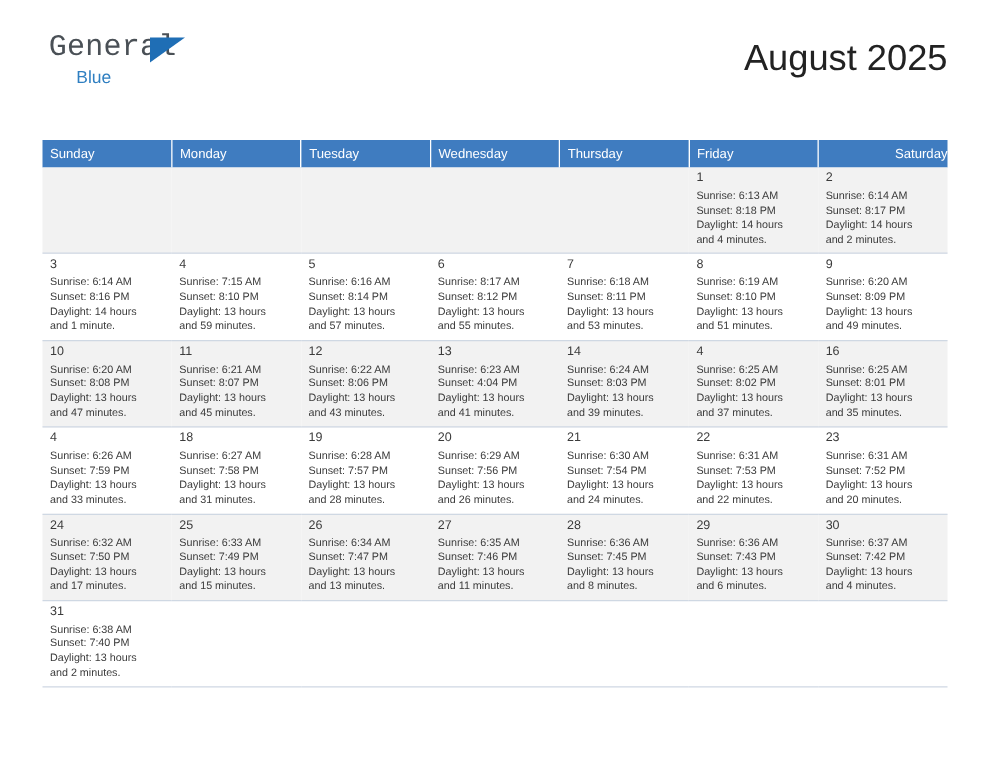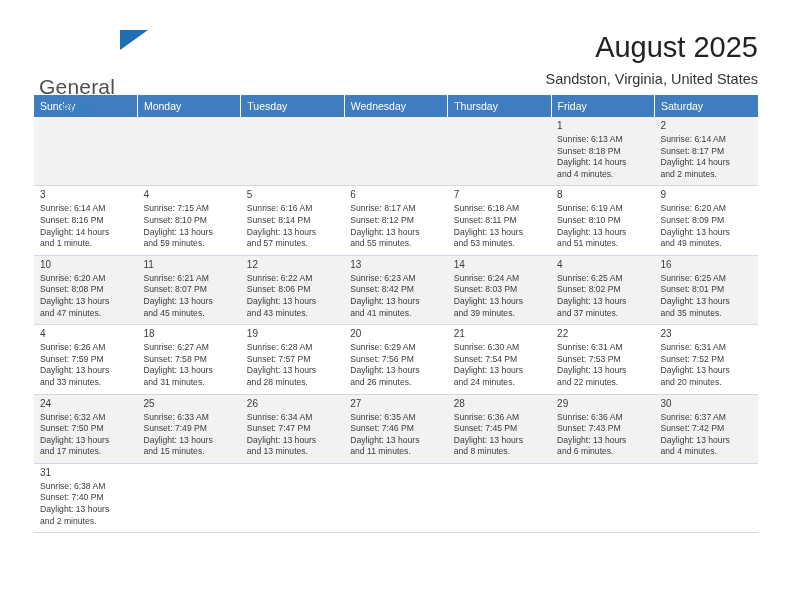--- a/index.html
+++ b/index.html
@@ -27,26 +27,25 @@
     justify-content: space-between;
     height: 62px;
   }
   .logo {
     position: relative;
     width: 120px;
     height: 50px;
     padding-left: 5px;
   }
   .logo-general {
-    font-size: 21px;
+    font-size: 24px;
     color: #4a5056;
     letter-spacing: .2px;
     line-height: 22px;
-    font-family: Liberation Sans, sans-serif;
-    margin-top: 48px;
+    font-family: Liberation Mono, monospace;
   }
   .logo-blue {
     font-size: 14px;
     color: #2f7fc1;
     line-height: 22px;
     padding-left: 22px;
   }
   .logo-tri {
     position: absolute;
     left: 86px;
@@ -69,35 +68,36 @@
   }
   .subtitle {
     font-size: 14.5px;
     color: #333333;
     line-height: 22px;
     padding-top: 4px;
   }
   table.cal {
     width: 724px;
     border-collapse: collapse;
-    margin-top: 5px;
+    margin-top: 22px;
     table-layout: fixed;
   }
   table.cal th {
     background: #3f7cc0;
     color: #ffffff;
     font-size: 10.5px;
     font-weight: normal;
     text-align: left;
     padding: 5px 0 5px 6px;
     border-right: 1px solid #ffffff;
     height: 11px;
   }
   table.cal th:last-child {
     border-right: none;
+    text-align: right;
   }
   table.cal td {
     vertical-align: top;
     border-bottom: 1px solid #cfd8e3;
     padding: 3px 5px 5px 6px;
     height: 62px;
     font-size: 8.6px;
     line-height: 11.6px;
     color: #3b3b3b;
     box-sizing: border-box;
@@ -128,21 +128,20 @@
 <div class="page">
 
   <div class="header">
     <div class="logo">
       <div class="logo-tri"></div>
       <div class="logo-general">General</div>
       <div class="logo-blue">Blue</div>
     </div>
     <div class="title-wrap">
       <div class="title">August 2025</div>
-      <div class="subtitle">Sandston, Virginia, United States</div>
     </div>
   </div>
 
   <table class="cal">
     <thead>
       <tr>
         <th>Sunday</th>
         <th>Monday</th>
         <th>Tuesday</th>
         <th>Wednesday</th>
@@ -267,21 +266,21 @@
               <div>Sunrise: 6:22 AM</div>
               <div>Sunset: 8:06 PM</div>
               <div>Daylight: 13 hours</div>
               <div>and 43 minutes.</div>
             </div>
           </td>
           <td>
             <span class="daynum">13</span>
             <div class="info">
               <div>Sunrise: 6:23 AM</div>
-              <div>Sunset: 8:42 PM</div>
+              <div>Sunset: 4:04 PM</div>
               <div>Daylight: 13 hours</div>
               <div>and 41 minutes.</div>
             </div>
           </td>
           <td>
             <span class="daynum">14</span>
             <div class="info">
               <div>Sunrise: 6:24 AM</div>
               <div>Sunset: 8:03 PM</div>
               <div>Daylight: 13 hours</div>

